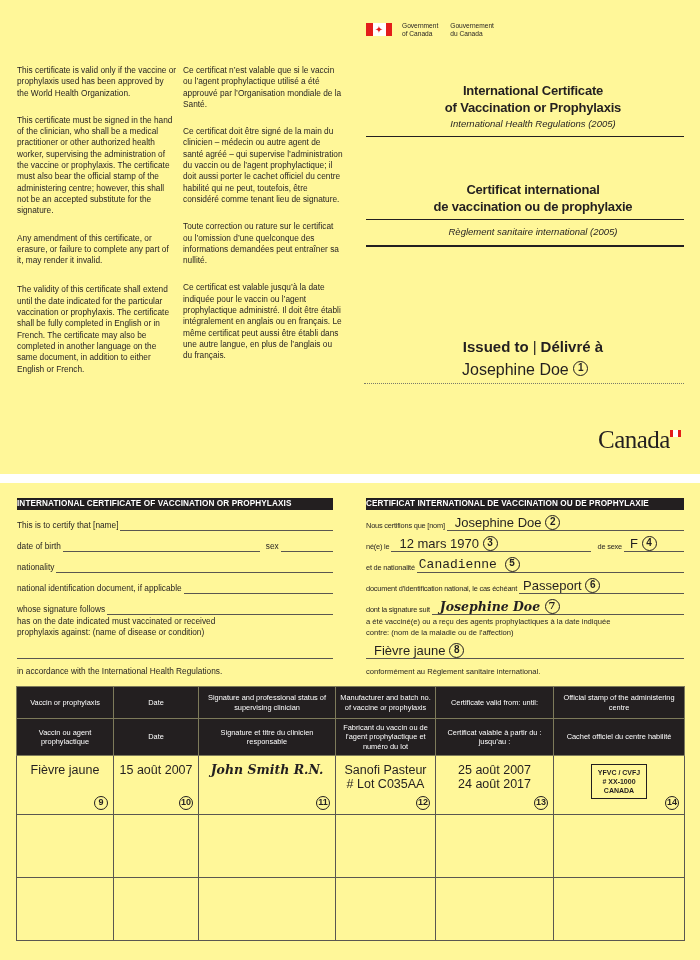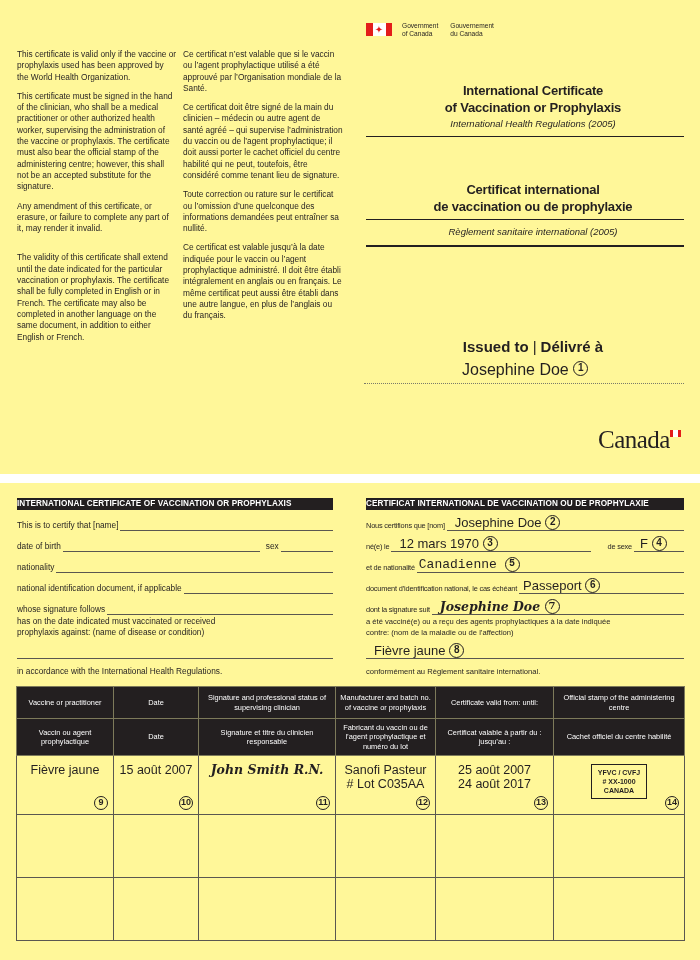--- a/index.html
+++ b/index.html
@@ -5,21 +5,21 @@
   * { box-sizing: border-box; margin: 0; padding: 0; }
   html, body { width: 700px; height: 960px; background: #ffffff; overflow: hidden; }
   body { position: relative; font-family: "Liberation Sans", sans-serif; color: #231f20; }
 
   .panel { position: absolute; left: 0; width: 700px; background: #fff799; }
   #top-panel { top: 0; height: 474px; }
   #bottom-panel { top: 483px; height: 477px; }
 
   
   .notice-col { position: absolute; top: 49px; width: 160px; font-size: 8.3px; line-height: 11.3px; }
-  .notice-col p { margin-bottom: 8px; }
+  .notice-col p { margin-bottom: 8px; margin-top: 16px; }
   #notices-en { left: 17px; }
   #notices-fr { left: 183px; }
   .notice-col p.gap { margin-bottom: 18px; }
 
   
   .gov { position: absolute; left: 366px; top: 22px; display: flex; align-items: center; }
   .flag { width: 26px; height: 13px; display: flex; }
   .flag .bar { width: 6.5px; height: 13px; background: #e31d1a; }
   .flag .mid { width: 13px; height: 13px; background: #fff; position: relative; display:flex; align-items:center; justify-content:center; color:#e31d1a; font-size: 10px; line-height: 1; }
   .gov-text { margin-left: 10px; font-size: 6.6px; line-height: 7.5px; color: #231f20; }
@@ -175,21 +175,21 @@
     <span class="lbl">Nous certifions que [nom]</span>
     <span class="fill">
       <span class="val"><span>Josephine Doe</span> <span class="circ">2</span></span>
     </span>
   </div>
   <div class="frow fr" style="top:53px;">
     <span class="lbl">né(e) le</span>
     <span class="fill" style="flex:0 0 200px;">
       <span class="val"><span>12 mars 1970</span> <span class="circ">3</span></span>
     </span>
-    <span class="lbl" style="margin-left:16px;">de sexe</span>
+    <span class="lbl" style="margin-left:6px;">de sexe</span>
     <span class="fill">
       <span class="val" style="left:6px;"><span>F</span> <span class="circ">4</span></span>
     </span>
   </div>
   <div class="frow fr" style="top:74px;">
     <span class="lbl">et de nationalité</span>
     <span class="fill">
       <span class="val" style="left:2px;font-family:Liberation Mono, monospace;"><span>Canadienne</span> <span class="circ">5</span></span>
     </span>
   </div>
@@ -217,21 +217,21 @@
     <colgroup>
       <col style="width:97px">
         <col style="width:85px">
         <col style="width:137px">
         <col style="width:100px">
         <col style="width:118px">
         <col style="width:131px">
     </colgroup>
     <tbody>
         <tr class="h1">
-      <th>Vaccine or practitioner</th>
+      <th>Vaccin or prophylaxis</th>
       <th>Date</th>
       <th>Signature and professional status of supervising clinician</th>
       <th>Manufacturer and batch no. of vaccine or prophylaxis</th>
       <th>Certificate valid from: until:</th>
       <th>Official stamp of the administering centre</th>
     </tr>
     <tr class="h2">
       <th>Vaccin ou agent prophylactique</th>
       <th>Date</th>
       <th>Signature et titre du clinicien responsable</th>

